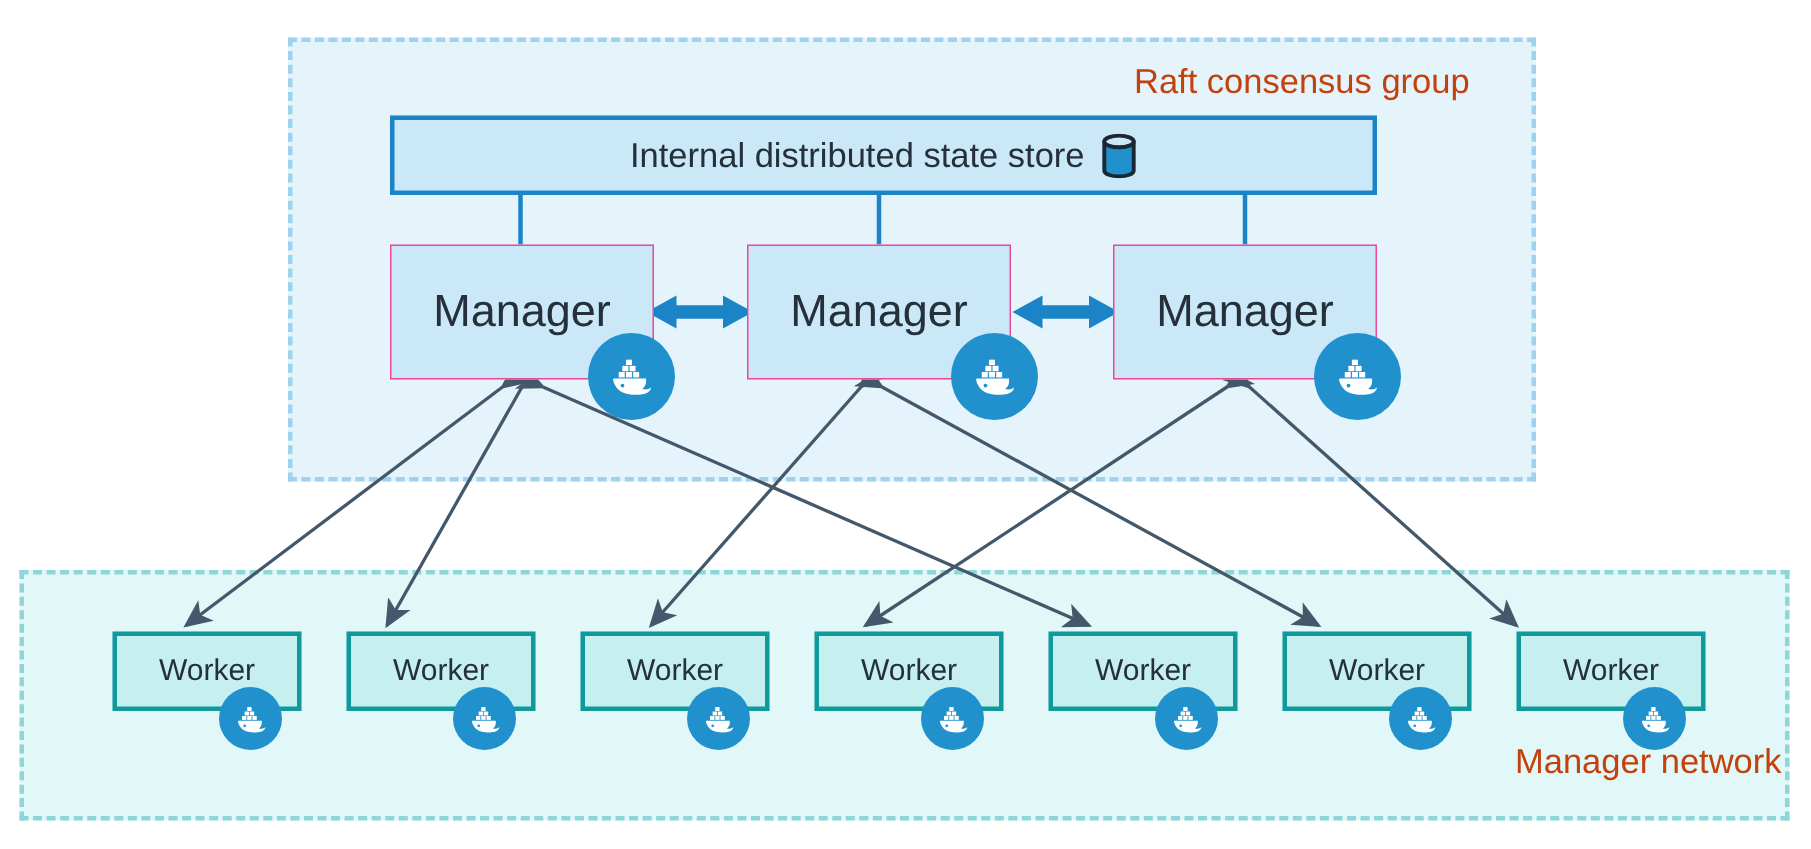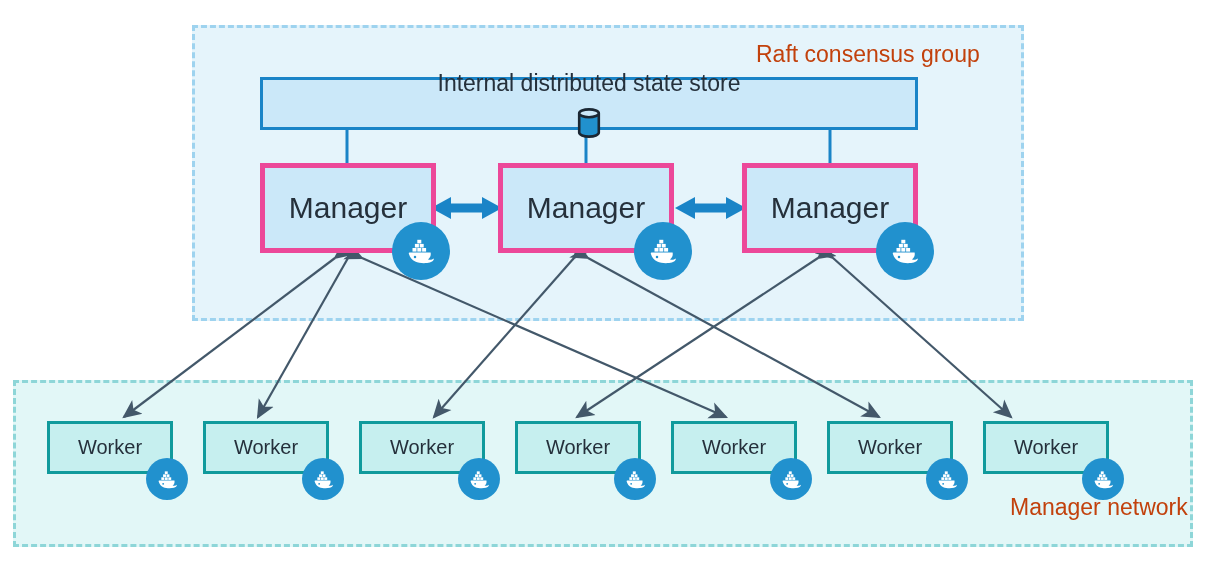--- a/index.html
+++ b/index.html
@@ -84,40 +84,40 @@
     width: 658px;
     height: 53px;
     background: #cbe8f9;
     border: 3px solid #1a84c7;
     font-size: 23px;
   }
   .statestore .label {
     display: inline-flex;
     align-items: center;
     gap: 11px;
-    flex-direction: column;
   }
   .manager {
     top: 163px;
     width: 176px;
     height: 90px;
     background: #cbe8f9;
-    border: 5px solid #ec4899;
+    border: 1px solid #ec4899;
     font-size: 30px;
   }
   .manager.m1 { left: 260px; }
   .manager.m2 { left: 498px; }
   .manager.m3 { left: 742px; }
   .worker {
     top: 421px;
     width: 126px;
     height: 53px;
     background: #c6efef;
     border: 3px solid #109a9c;
     font-size: 20px;
+    margin-left: 28px;
   }
   .worker.w1 { left: 47px; }
   .worker.w2 { left: 203px; }
   .worker.w3 { left: 359px; }
   .worker.w4 { left: 515px; }
   .worker.w5 { left: 671px; }
   .worker.w6 { left: 827px; }
   .worker.w7 { left: 983px; }
   
   .whale {

